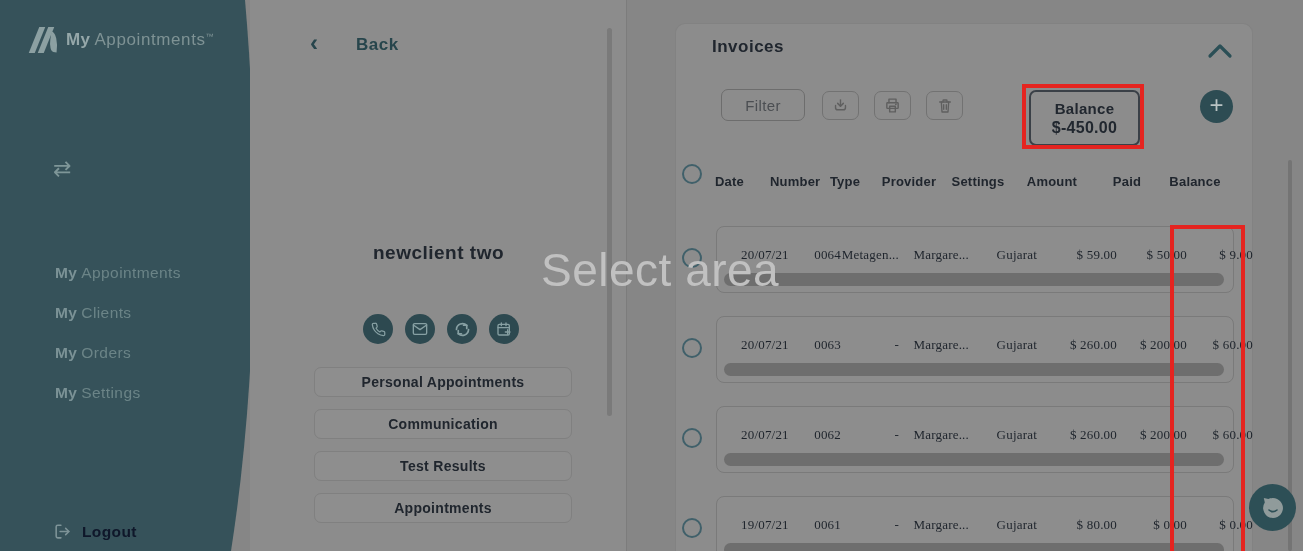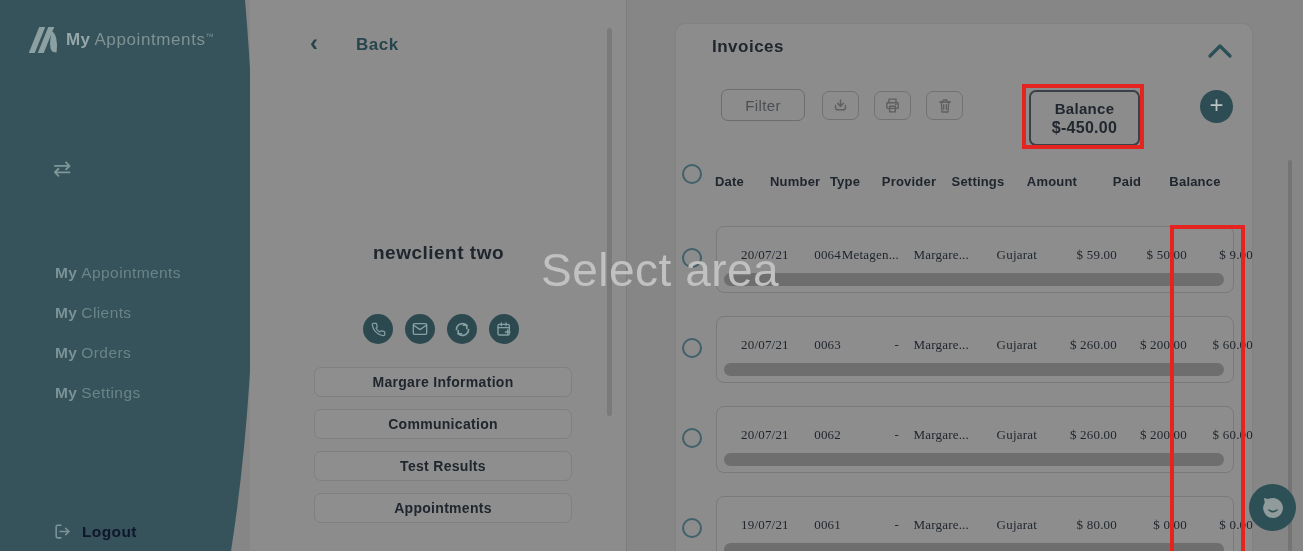--- a/index.html
+++ b/index.html
@@ -161,21 +161,21 @@
             <line x1="3" y1="10" x2="20" y2="10"></line>
           <line x1="8" y1="3" x2="8" y2="7"></line>
             <line x1="15" y1="3" x2="15" y2="7"></line>
           <line x1="17.5" y1="13" x2="17.5" y2="20"></line>
             <line x1="14" y1="16.5" x2="21" y2="16.5"></line>
         </svg>
       </div>
     </div>
 
     <div class="section-btns">
-      <div class="section-btn">Margare Information</div>
+      <div class="section-btn">Personal Appointments</div>
       <div class="section-btn">Communication</div>
       <div class="section-btn">Test Results</div>
       <div class="section-btn">Appointments</div>
     </div>
     <div class="profile-scrollbar"></div>
   </div>
 
   <div class="invoices">
     <div class="inv-title">Invoices</div>
     <div class="inv-collapse">

